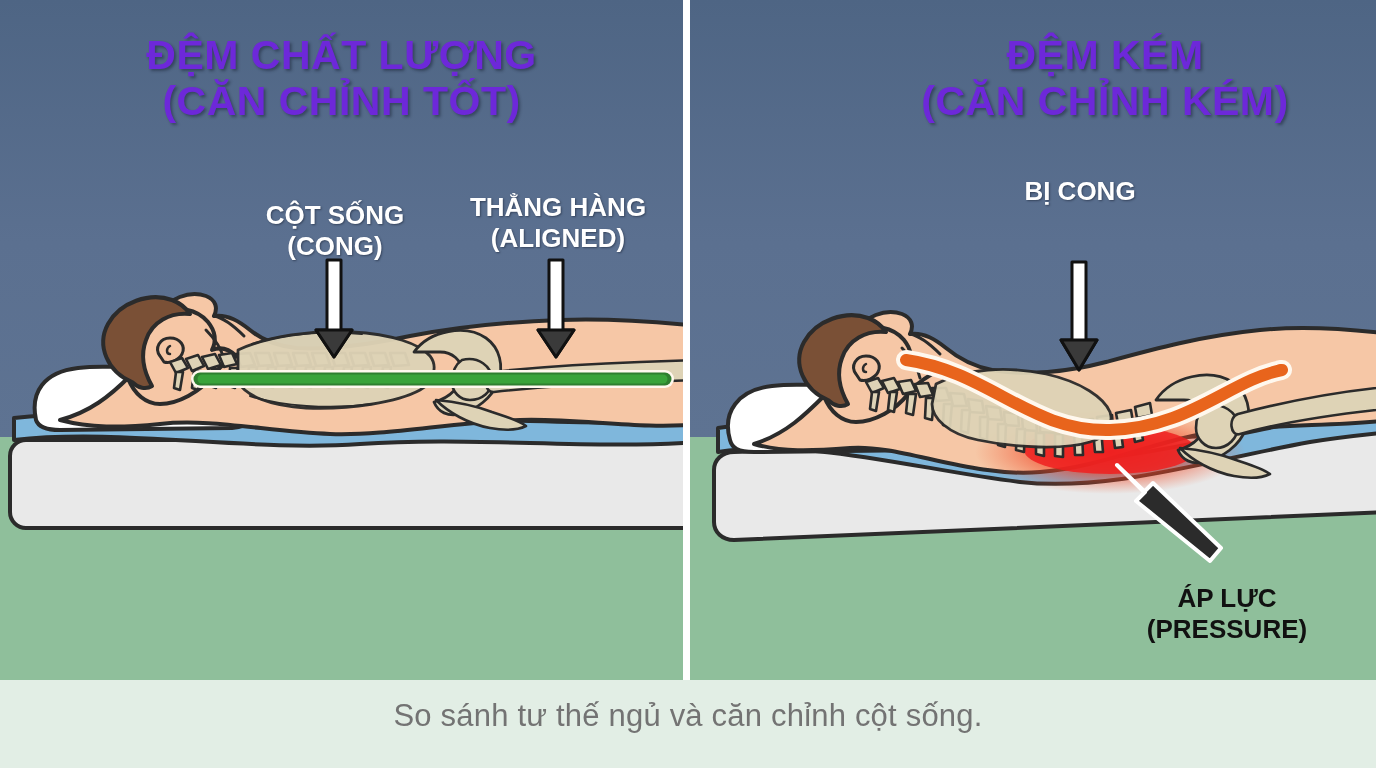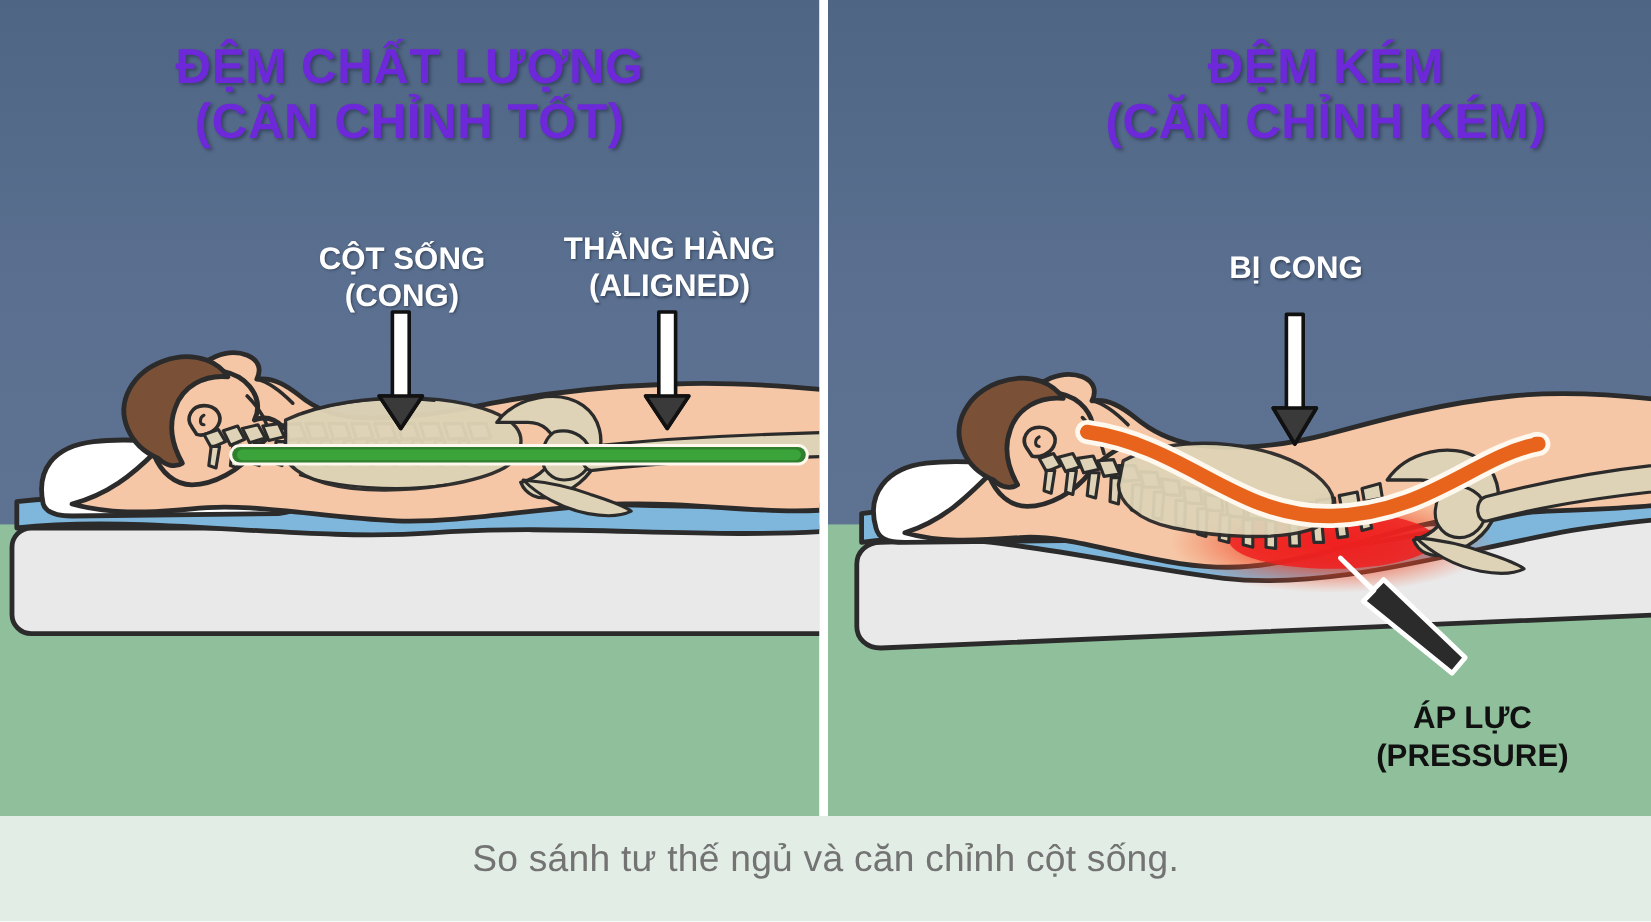--- a/index.html
+++ b/index.html
@@ -324,21 +324,21 @@
           </g>
         </g>
       </svg>
     </div>
 
     <div class="title" id="title-right">
       <div>ĐỆM KÉM</div>
       <div>(CĂN CHỈNH KÉM)</div>
     </div>
 
-    <div class="callout" style="left:300px;top:208px;width:180px;">
+    <div class="callout" style="left:300px;top:176px;width:180px;">
       <div>BỊ CONG</div>
     </div>
 
     <div class="callout-dark" style="left:432px;top:562px;width:210px;margin-top:21px;">
       <div>ÁP LỰC</div>
       <div>(PRESSURE)</div>
     </div>
   </div>
 
   <div class="divider"></div>

